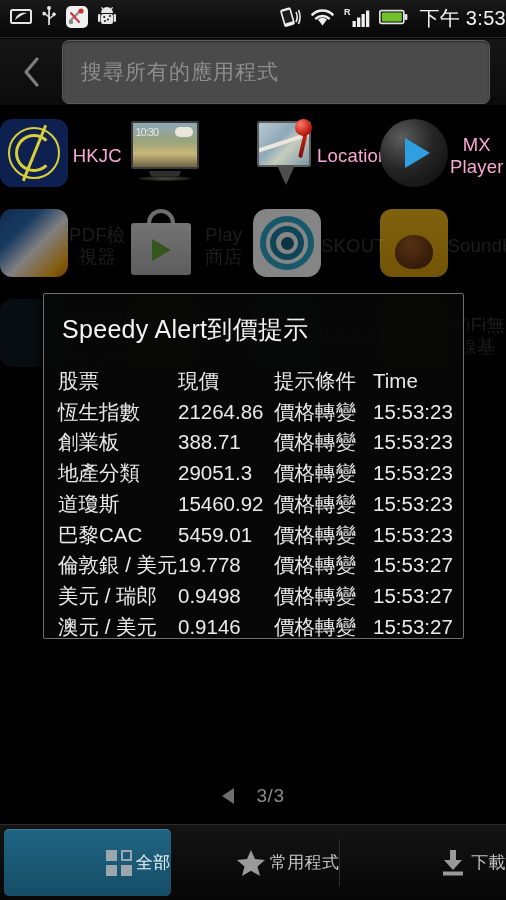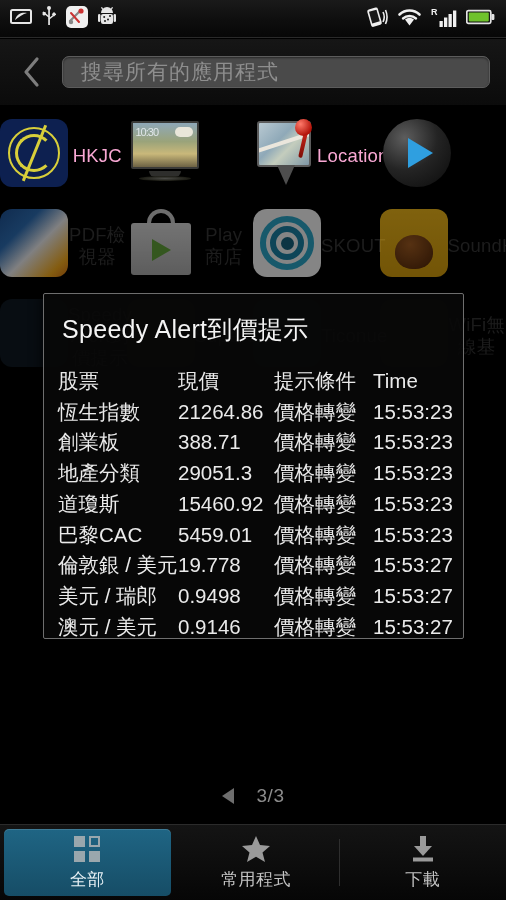--- a/index.html
+++ b/index.html
@@ -45,21 +45,21 @@
     background:linear-gradient(to bottom,#161616,#0b0b0b);
     display:flex; align-items:center;
   }
   #back-btn {
     width:62px; height:66px;
     display:flex; align-items:center; justify-content:center;
     cursor:pointer;
   }
   #search-field {
     flex:1; margin-right:16px;
-    height:32px;
+    height:64px;
     background:#4a4a4a;
     border:1px solid #5c5c5c;
     border-radius:7px;
     display:flex; align-items:center;
     padding-left:18px;
     box-shadow:inset 0 1px 2px rgba(0,0,0,.45);
     cursor:text;
   }
   #search-placeholder {
     color:#8e8e8e; font-size:21px; letter-spacing:1px;
@@ -240,22 +240,22 @@
   #page-count{color:#8b8b8b;font-size:19px;letter-spacing:.5px;}
 
   
   #tabbar{
     position:absolute;left:0;bottom:0;width:506px;height:76px;
     background:linear-gradient(to bottom,#141414,#060606);
     display:flex;align-items:stretch;
     border-top:1px solid #2b2b2b;
   }
   .tab{
-    flex:1;display:flex;flex-direction:column;
-    align-items:center;justify-content:center;gap:4px;
+    flex:1;display:flex;flex-direction:row;
+    align-items:center;justify-content:flex-end;gap:4px;
     cursor:pointer;position:relative;
   }
   .tab + .tab:before{
     content:"";position:absolute;left:0;top:14px;bottom:14px;
     width:1px;background:#2e2e2e;
   }
   .tab.active{
     background:linear-gradient(to bottom,#1f6584,#164d66);
     margin:4px 2px 4px 4px;border-radius:5px;
     box-shadow:inset 0 1px 0 rgba(255,255,255,.14);
@@ -374,20 +374,21 @@
         </svg>
       </span>
       <span class="sicon">
         <svg width="29" height="16" viewBox="0 0 29 16">
           <rect x="0.8" y="1.6" width="24" height="12.8" rx="1.6" fill="none" stroke="#e4e4e4" stroke-width="1.7"></rect>
           <rect x="25.4" y="5" width="3" height="6" rx="1" fill="#e4e4e4"></rect>
           <rect x="2.8" y="3.6" width="20" height="8.8" rx="0.8" fill="#6fc22c"></rect>
         </svg>
       </span>
     </div>
+    <div id="clock">下午 3:53</div>
   </div>
 
   <div id="search-row">
     <div id="back-btn">
       <svg width="19" height="32" viewBox="0 0 19 32">
         <path d="M15 3 L4 16 L15 29" fill="none" stroke="#7d7d7d" stroke-width="3.2" stroke-linecap="round" stroke-linejoin="round"></path>
       </svg>
     </div>
     <div id="search-field">
       <span id="search-placeholder">搜尋所有的應用程式</span>
@@ -429,20 +430,21 @@
           </div>
         </div>
         <div class="app-label">Locations</div>
       </div>
       <div class="app-cell">
         <div class="app-icon-wrap">
           <div class="ic-mx">
               <div class="tri"></div>
             </div>
         </div>
+        <div class="app-label">MX Player</div>
       </div>
     </div>
 
     <div class="app-row row2">
       <div class="app-cell">
         <div class="app-icon-wrap">
           <div class="ic-pdf"></div>
         </div>
         <div class="app-label">PDF檢視器</div>
       </div>

